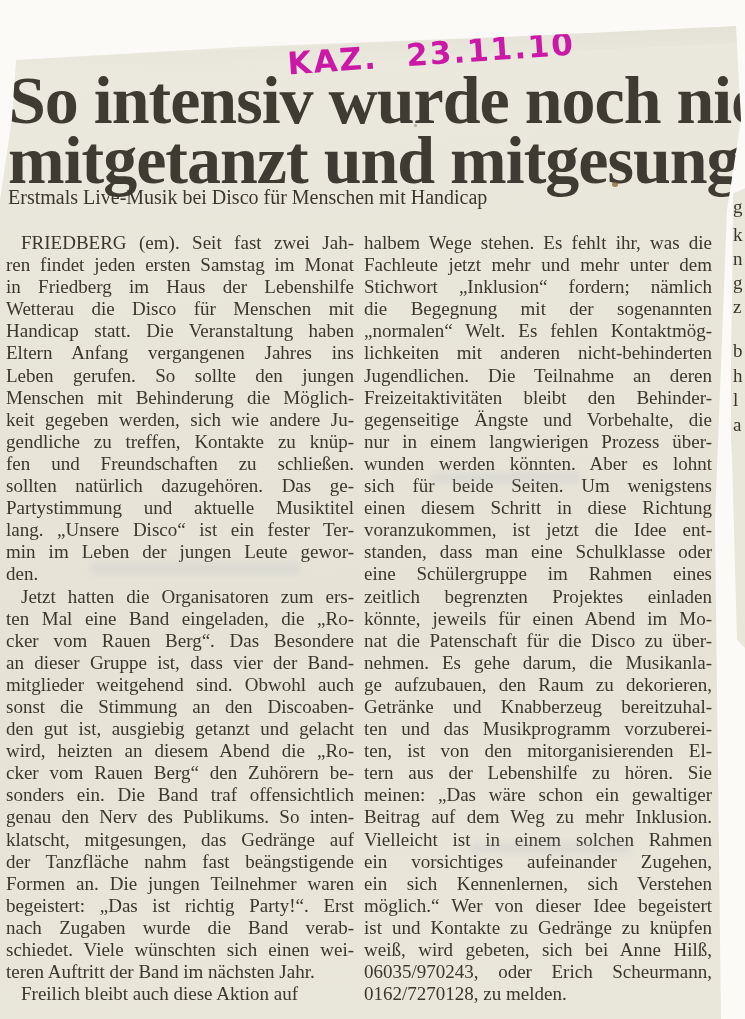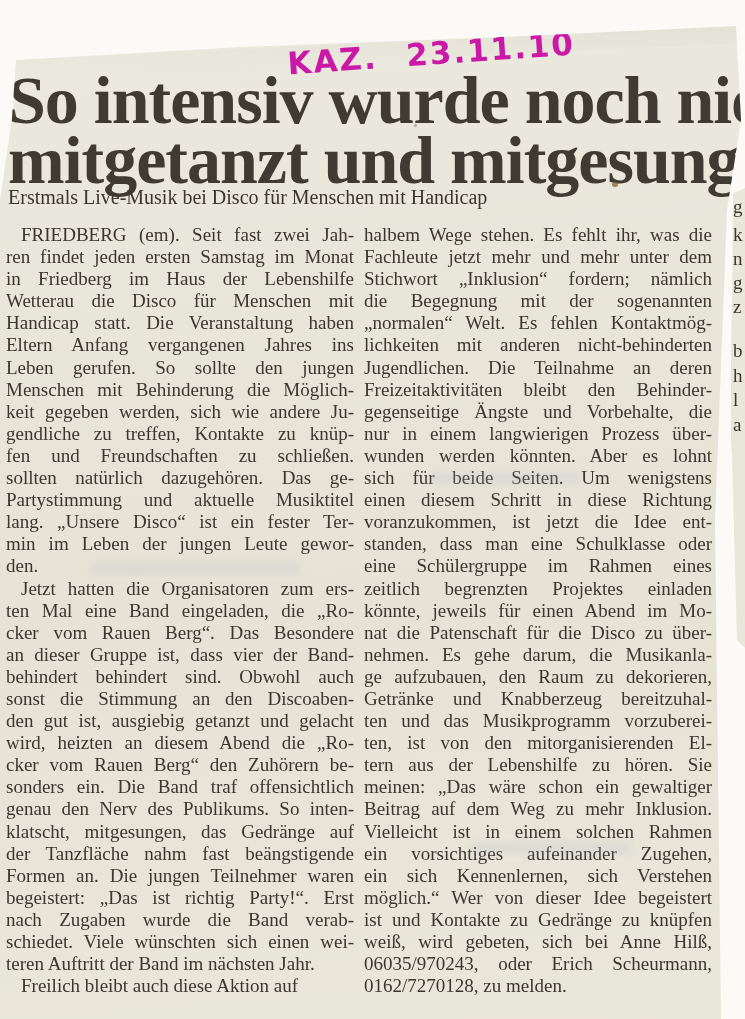--- a/index.html
+++ b/index.html
@@ -17,21 +17,21 @@
          font-family:"DejaVu Sans",sans-serif;font-weight:bold;
          font-size:31px;color:#cb18a6;transform:rotate(-4deg);
          letter-spacing:2px;word-spacing:16px;white-space:nowrap;}
   .headline{position:absolute;left:8px;top:70px;margin:0;width:720px;
          font-size:68px;font-weight:bold;color:#3f3a32;line-height:60px;
          letter-spacing:-1px;white-space:nowrap;}
   .headline span{display:block;}
   .subheadline{position:absolute;left:8px;top:186px;margin:0;width:710px;
          font-size:20px;font-weight:normal;color:#3b362e;white-space:nowrap;}
   .columns{position:absolute;left:0;top:224px;width:745px;}
-  .col{position:absolute;top:0;width:348px;color:#3b362e;}
+  .col{position:absolute;top:8px;width:348px;color:#3b362e;}
   .col[data-col="left"]{left:6px;}
   .col[data-col="right"]{left:364px;}
   .bodyline{font-size:19px;line-height:22.1px;height:22.1px;
          white-space:nowrap;overflow:visible;}
   .bodyline.just{text-align:justify;text-align-last:justify;white-space:normal;
          overflow:hidden;}
   .bodyline.indent{text-indent:15px;}
   .sliver{position:absolute;left:731px;top:188px;width:14px;height:460px;
          background:#e9e6da;clip-path:polygon(2px 6px,14px 0px,14px 460px,6px 452px,0px 230px);
          box-shadow:-2px 0 2px rgba(120,115,100,.35);}
@@ -76,21 +76,21 @@
           <div class="bodyline just">fen und Freundschaften zu schließen.</div>
           <div class="bodyline just">sollten natürlich dazugehören. Das ge-</div>
           <div class="bodyline just">Partystimmung und aktuelle Musiktitel</div>
           <div class="bodyline just">lang. „Unsere Disco“ ist ein fester Ter-</div>
           <div class="bodyline just">min im Leben der jungen Leute gewor-</div>
           <div class="bodyline">den.</div>
           <div class="bodyline just indent">Jetzt hatten die Organisatoren zum ers-</div>
           <div class="bodyline just">ten Mal eine Band eingeladen, die „Ro-</div>
           <div class="bodyline just">cker vom Rauen Berg“. Das Besondere</div>
           <div class="bodyline just">an dieser Gruppe ist, dass vier der Band-</div>
-          <div class="bodyline just">behindert behindert sind. Obwohl auch</div>
+          <div class="bodyline just">mitglieder weitgehend sind. Obwohl auch</div>
           <div class="bodyline just">sonst die Stimmung an den Discoaben-</div>
           <div class="bodyline just">den gut ist, ausgiebig getanzt und gelacht</div>
           <div class="bodyline just">wird, heizten an diesem Abend die „Ro-</div>
           <div class="bodyline just">cker vom Rauen Berg“ den Zuhörern be-</div>
           <div class="bodyline just">sonders ein. Die Band traf offensichtlich</div>
           <div class="bodyline just">genau den Nerv des Publikums. So inten-</div>
           <div class="bodyline just">klatscht, mitgesungen, das Gedränge auf</div>
           <div class="bodyline just">der Tanzfläche nahm fast beängstigende</div>
           <div class="bodyline just">Formen an. Die jungen Teilnehmer waren</div>
           <div class="bodyline just">begeistert: „Das ist richtig Party!“. Erst</div>

